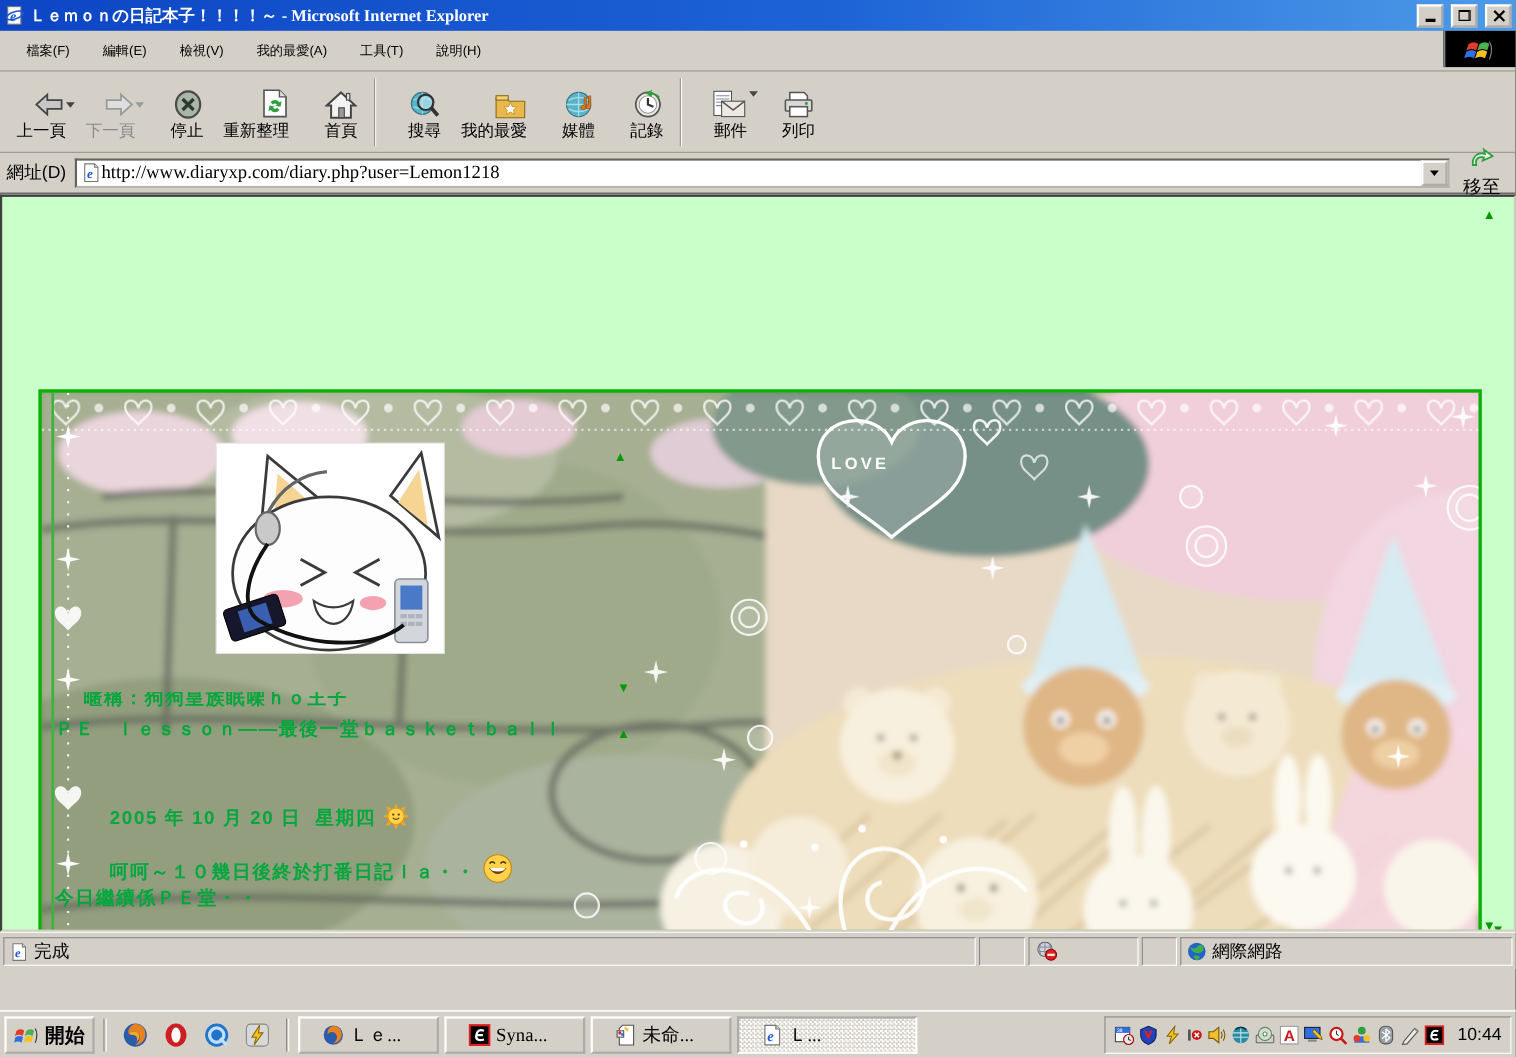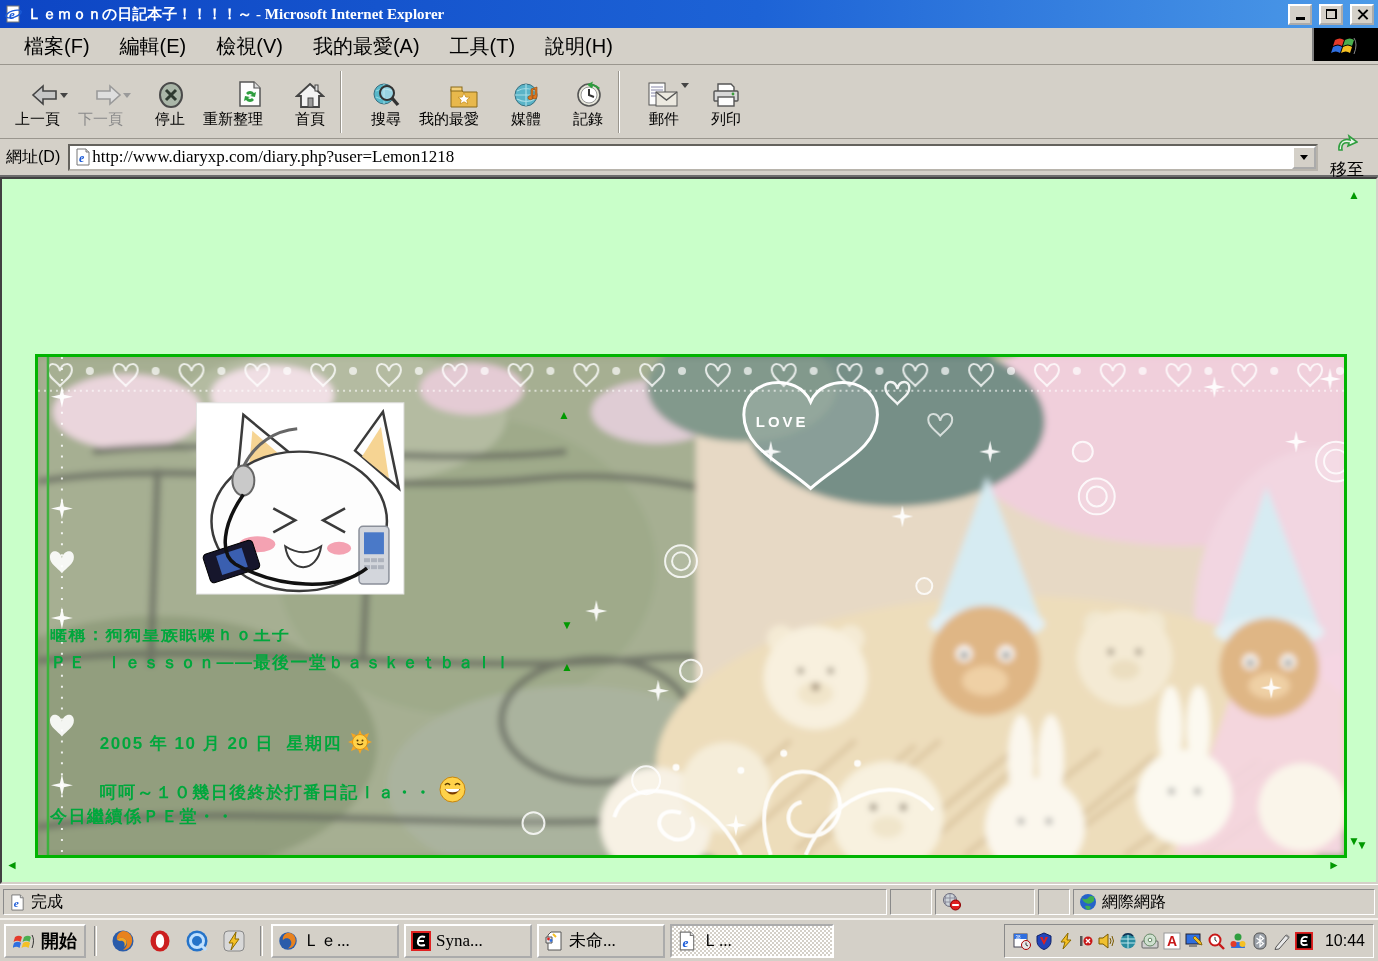--- a/index.html
+++ b/index.html
@@ -14,21 +14,21 @@
   .glyph-min { width:9px; height:3px; background:#000; margin-top:9px; }
   .glyph-restore { position:relative; width:11px; height:10px; }
   .glyph-restore:before { content:""; position:absolute; right:0; top:0; width:8px; height:7px; border:1px solid #000; border-top-width:2px; }
   .glyph-restore:after { content:""; position:absolute; left:0; bottom:0; width:8px; height:7px; border:1px solid #000; border-top-width:2px; background:#d4d0c8; }
   .glyph-close { position:relative; width:11px; height:11px; }
   .glyph-close:before,.glyph-close:after { content:""; position:absolute; left:5px; top:-1px; width:2px; height:13px; background:#000; }
   .glyph-close:before { transform:rotate(45deg); } .glyph-close:after { transform:rotate(-45deg); }
 
   
   .menubar { height:37px; display:flex; align-items:center; padding-left:10px; gap:2px; border-bottom:1px solid #9a968e; flex:0 0 auto; }
-  .menu-item { font-size:20px; padding:4px 14px; color:#000; }
+  .menu-item { font-size:12px; padding:4px 14px; color:#000; }
   .throbber { margin-left:auto; width:66px; height:33px; background:#000; border-left:2px solid #808080; display:flex; align-items:center; justify-content:center; align-self:stretch; }
 
   
   .toolbar { height:74px; display:flex; align-items:center; padding:2px 6px; border-bottom:1px solid #9a968e; flex:0 0 auto; }
   .tb-btn { position:relative; height:68px; min-width:62px; padding:2px 8px; display:flex; flex-direction:column; align-items:flex-end; justify-content:center; gap:1px; font-size:15px; color:#000; background:transparent; border:1px solid transparent; }
   .tb-btn .ticon { height:34px; display:flex; align-items:flex-end; }
   .tb-btn.disabled { color:#8a8a8a; }
   .caret { position:absolute; right:0px; top:24px; width:0; height:0; border-left:4px solid transparent; border-right:4px solid transparent; border-top:5px solid #444; }
   .caret.mailcaret { right:-2px; top:14px; }
   .tb-sep { width:2px; height:62px; border-left:1px solid #9a968e; border-right:1px solid #fff; margin:0 6px; }
@@ -50,25 +50,25 @@
   .clipbox { position:absolute; overflow:hidden; }
   .tri { position:absolute; color:#009900; font-size:12px; line-height:12px; }
   .emoji { display:inline-block; vertical-align:-5px; margin-left:6px; }
 
   
   .statusbar { height:34px; background:#d4d0c8; display:flex; gap:3px; padding:4px 3px 3px 3px; border-top:1px solid #fff; flex:0 0 auto; }
   .pane { border:1px solid; border-color:#8a8a8a #fff #fff #8a8a8a; display:flex; align-items:center; gap:5px; padding:0 5px; font-size:16px; }
   .pane.grow { flex:1; }
 
   
-  .taskbar { height:43px; background:#d4d0c8; border-top:2px solid #f4f2ee; display:flex; align-items:center; padding:0 4px; gap:5px; flex:0 0 auto; }
+  .taskbar { height:43px; background:#d4d0c8; border-top:2px solid #f4f2ee; display:flex; align-items:center; padding:0 4px; gap:5px; flex:0 0 auto;margin-top:37px; }
   .start-btn { height:34px; border:2px outset #fff; background:#d4d0c8; display:flex; align-items:center; gap:4px; padding:0 7px; font-weight:bold; font-size:18px; }
   .tb-vdiv { width:3px; height:30px; border-left:1px solid #8a8a8a; border-right:1px solid #fff; margin:0 3px; }
   .ql { display:flex; align-items:center; gap:13px; padding:0 6px; }
-  .task { height:34px; width:128px; border:2px outset #fff; background:#d4d0c8; display:flex; align-items:center; gap:5px; padding:0 5px; font-size:17px; font-family:"Liberation Serif","DejaVu Serif",serif; overflow:hidden; white-space:nowrap; }
+  .task { height:34px; width:128px; border:2px outset #fff; background:#d4d0c8; display:flex; align-items:center; gap:5px; padding:0 20px; font-size:17px; font-family:"Liberation Serif","DejaVu Serif",serif; overflow:hidden; white-space:nowrap; }
   .task.active { width:164px; border:2px inset #fff; background:repeating-conic-gradient(#ffffff 0 25%, #d4d0c8 0 50%); background-size:4px 4px; }
   .tray { margin-left:auto; height:34px; border:1px solid; border-color:#8a8a8a #fff #fff #8a8a8a; display:flex; align-items:center; gap:4px; padding:0 8px; }
   .tray svg { display:block; }
   .clock { font-size:16px; margin-left:8px; font-family:Liberation Sans, sans-serif; }
 </style>
 </head>
 <body>
 
 <div class="screen">
 
@@ -453,21 +453,21 @@
             <rect x="341" y="209" width="6" height="4" fill="#aeb3bd"></rect>
           <path d="M206,138 C185,168 182,198 198,208 M198,208 C240,232 300,236 330,212" stroke="#111" stroke-width="3.5" fill="none"></path>
         </g>
       </svg>
 
       <span class="tri" style="left:520px; top:52px;">▲</span>
       <span class="tri" style="left:523px; top:262px;">▼</span>
       <span class="tri" style="left:523px; top:304px;">▲</span>
 
       <div class="clipbox" style="left:12px; top:272px; width:540px; height:17px;">
-        <div class="diary-line" style="position:static; margin-top:-6px;">暱稱：狗狗皇族眠㗎ｈｏ王子</div>
+        <div class="diary-line" style="position:static; margin-top:-6px;margin-left:26px;">暱稱：狗狗皇族眠㗎ｈｏ王子</div>
       </div>
       <div class="diary-line" style="left:12px; top:294px; width:535px; word-break:break-all;">ＰＥ　ｌｅｓｓｏｎ——最後一堂ｂａｓｋｅｔｂａｌｌ</div>
       <div class="diary-line" style="left:12px; top:350px;">
         <span>2005 年 10 月 20 日  星期四</span><span class="emoji"><svg width="24" height="24" viewBox="0 0 24 24">
               <g fill="#f5a623">
                 <path d="M12,0 L14,5 L10,5 Z"></path>
                 <path d="M12,24 L14,19 L10,19 Z"></path>
                 <path d="M0,12 L5,10 L5,14 Z"></path>
                 <path d="M24,12 L19,10 L19,14 Z"></path>
                 <path d="M3,3 L8,5 L5,8 Z"></path>

